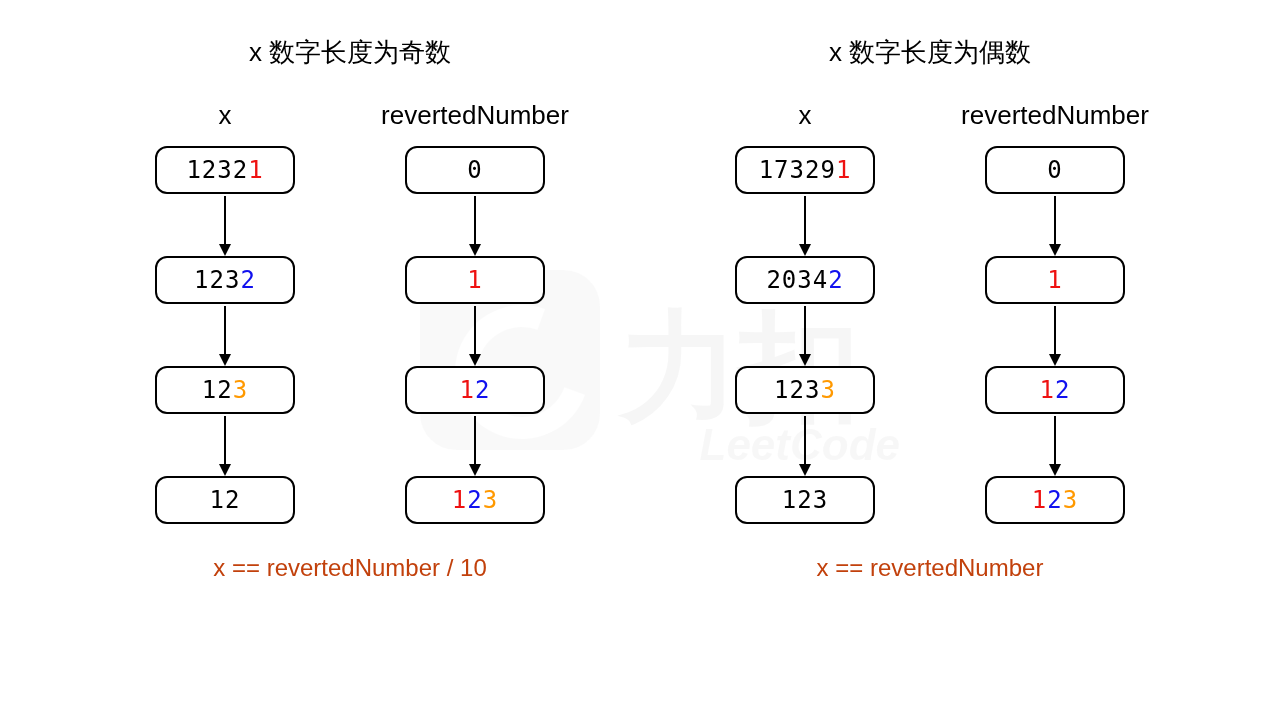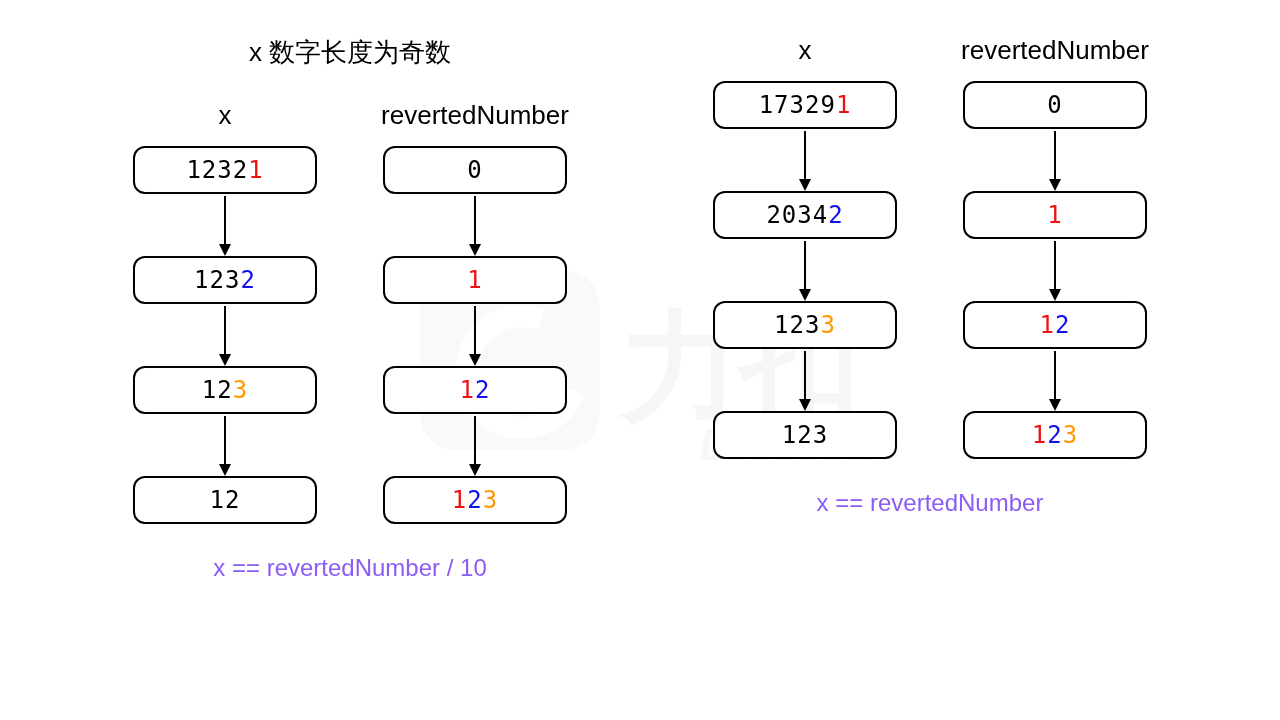--- a/index.html
+++ b/index.html
@@ -64,21 +64,21 @@
     flex-direction: column;
     align-items: center;
     width: 200px;
   }
   .col-head {
     font-size: 26px;
     margin-bottom: 15px;
     color: #000;
   }
   .box {
-    width: 184px;
+    width: 140px;
     height: 48px;
     border: 2px solid #000;
     border-radius: 12px;
     display: flex;
     align-items: center;
     justify-content: center;
     font-size: 24px;
     font-family: "Comic Sans MS", monospace;
     letter-spacing: 1px;
     background: #fff;
@@ -88,21 +88,21 @@
     display: flex;
     align-items: center;
     justify-content: center;
     position: relative;
   }
   .arrow svg { width: 14px; height: 62px; }
   .footer {
     text-align: center;
     font-size: 24px;
     margin-top: 30px;
-    color: #8b5cf6;
+    color: #c2410c;
   }
   .red { color: #e11; }
   .blue { color: #11e; }
   .orange { color: #f90; }
 </style>
 </head>
 <body>
 
 <div class="watermark">
   <div class="wm-logo"></div>
@@ -184,20 +184,21 @@
             <span class="red">1</span>
             <span class="blue">2</span>
             <span class="orange">3</span>
           </div>
       </div>
     </div>
     <div class="footer">x == revertedNumber / 10</div>
   </div>
 
   <div class="panel">
+    <div class="title">x 数字长度为偶数</div>
     <div class="columns">
       <div class="col">
         <div class="col-head">x</div>
         <div class="box">
             <span class="">17329</span>
             <span class="red">1</span>
           </div>
           <div class="arrow">
             <svg viewBox="0 0 14 62">
               <line x1="7" y1="2" x2="7" y2="52" stroke="#000" stroke-width="2"></line>

